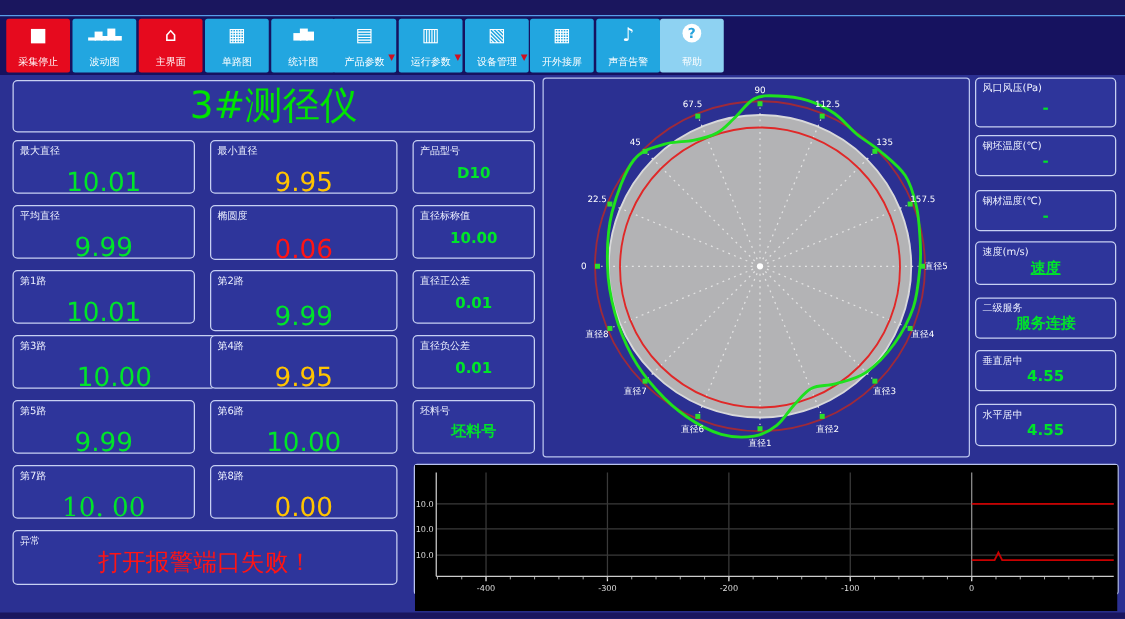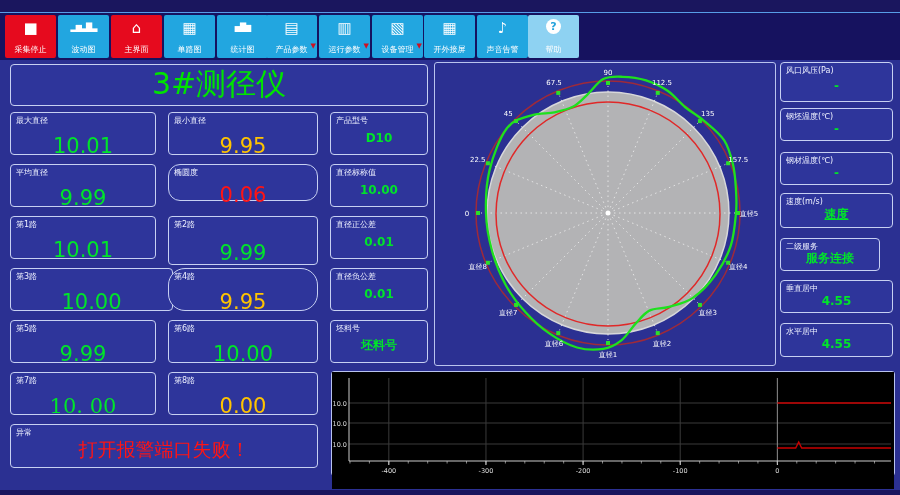--- a/index.html
+++ b/index.html
@@ -113,21 +113,21 @@
       <div class="pvalue c-yellow v-big">9.95</div>
     </div>
     <div class="panel" style="left: 330px; top: 112px; width: 98px; height: 43px;">
       <div class="plabel">产品型号</div>
       <div class="pvalue c-green v-small">D10</div>
     </div>
     <div class="panel" style="left: 10px; top: 164px; width: 146px; height: 43px;">
       <div class="plabel">平均直径</div>
       <div class="pvalue c-green v-big">9.99</div>
     </div>
-    <div class="panel" style="left: 168px; top: 164px; width: 150px; height: 37px; border-radius: 12px;">
+    <div class="panel" style="left: 168px; top: 164px; width: 150px; height: 44px;">
       <div class="plabel">椭圆度</div>
       <div class="pvalue c-red v-big">0.06</div>
     </div>
     <div class="panel" style="left: 330px; top: 164px; width: 98px; height: 43px;">
       <div class="plabel">直径标称值</div>
       <div class="pvalue c-green v-small">10.00</div>
     </div>
     <div class="panel" style="left: 10px; top: 216px; width: 146px; height: 43px;">
       <div class="plabel">第1路</div>
       <div class="pvalue c-green v-big">10.01</div>
@@ -137,21 +137,21 @@
       <div class="pvalue c-green v-big">9.99</div>
     </div>
     <div class="panel" style="left: 330px; top: 216px; width: 98px; height: 43px;">
       <div class="plabel">直径正公差</div>
       <div class="pvalue c-green v-small">0.01</div>
     </div>
     <div class="panel" style="left: 10px; top: 268px; width: 163px; height: 43px;">
       <div class="plabel">第3路</div>
       <div class="pvalue c-green v-big">10.00</div>
     </div>
-    <div class="panel" style="left: 168px; top: 268px; width: 150px; height: 43px; border-radius: 17px;">
+    <div class="panel" style="left: 168px; top: 268px; width: 150px; height: 43px;">
       <div class="plabel">第4路</div>
       <div class="pvalue c-yellow v-big">9.95</div>
     </div>
     <div class="panel" style="left: 330px; top: 268px; width: 98px; height: 43px;">
       <div class="plabel">直径负公差</div>
       <div class="pvalue c-green v-small">0.01</div>
     </div>
     <div class="panel" style="left: 10px; top: 320px; width: 146px; height: 43px;">
       <div class="plabel">第5路</div>
       <div class="pvalue c-green v-big">9.99</div>
@@ -246,21 +246,21 @@
       <div class="pvalue v-small c-green">-</div>
     </div>
     <div class="panel" style="left: 780px; top: 152px; width: 113px; height: 33px; text-align: right;">
       <div class="plabel">钢材温度(℃)</div>
       <div class="pvalue v-small c-green">-</div>
     </div>
     <div class="panel" style="left: 780px; top: 193px; width: 113px; height: 35px;">
       <div class="plabel">速度(m/s)</div>
       <div class="pvalue v-small c-green u-link">速度</div>
     </div>
-    <div class="panel" style="left: 780px; top: 238px; width: 100px; height: 33px;">
+    <div class="panel" style="left: 780px; top: 238px; width: 113px; height: 33px;">
       <div class="plabel">二级服务</div>
       <div class="pvalue v-small c-green">服务连接</div>
     </div>
     <div class="panel" style="left: 780px; top: 280px; width: 113px; height: 33px; padding-left: 39px;">
       <div class="plabel">垂直居中</div>
       <div class="pvalue v-small c-green">4.55</div>
     </div>
     <div class="panel" style="left: 780px; top: 323px; width: 113px; height: 34px;">
       <div class="plabel">水平居中</div>
       <div class="pvalue v-small c-green">4.55</div>

